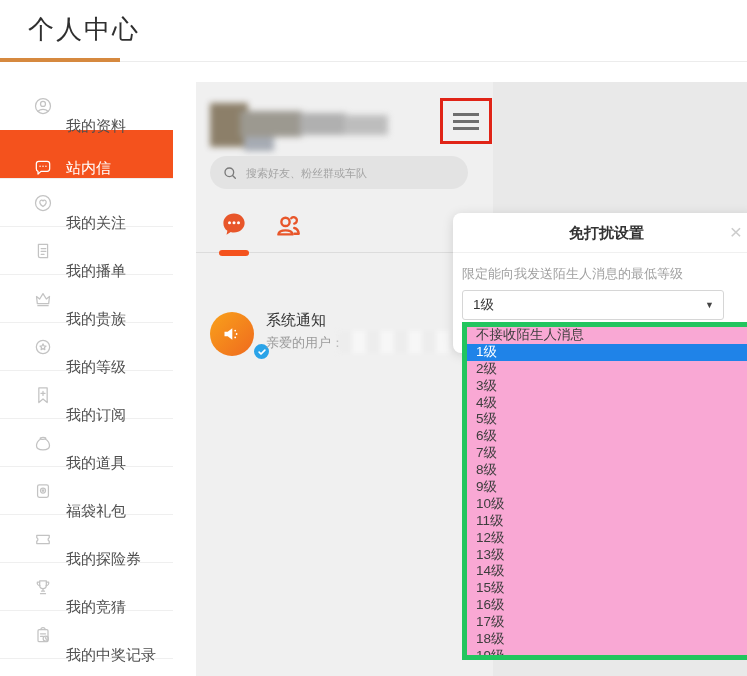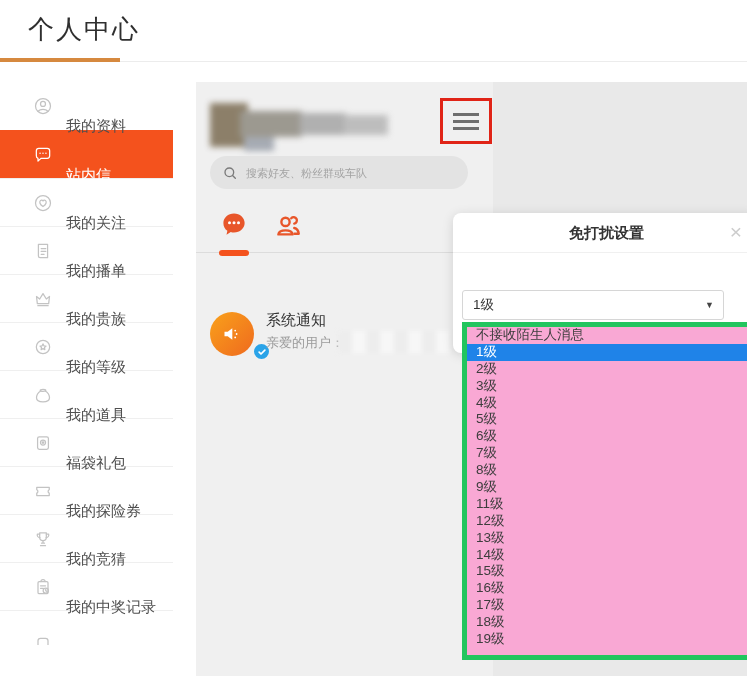--- a/index.html
+++ b/index.html
@@ -15,21 +15,21 @@
     background:var(--c-underline,#d6893f); }
 
   
   .sidebar { position:absolute; left:0; top:82px; width:173px; }
   .side-item { display:flex; align-items:center; height:48px; padding-left:33px; gap:13px;
     border-top:1px solid #efefef; cursor:pointer; }
   .side-item:first-child { border-top:none; }
   .side-item .s-icon { width:20px; height:20px; color:#c3c3c3; flex:none; }
   .side-item .s-icon svg { width:20px; height:20px; display:block; }
   .side-item .s-label { font-size:15px; color:#4f4f4f;margin-top:41px; }
-  .side-item.active { background:var(--c-accent,#f4521d); border-top-color:var(--c-accent,#f4521d); }
+  .side-item.active { background:var(--c-accent,#f4521d); border-top-color:var(--c-accent,#f4521d);align-items:flex-end; }
   .side-item.active .s-icon { color:#fff; }
   .side-item.active .s-label { color:#fff; }
 
   
   .chat-col { position:absolute; left:196px; top:82px; width:297px; height:594px; background:#f0f0f0; }
   .mosaic { position:absolute; left:14px; top:13px; width:180px; height:58px; filter:blur(3px); opacity:.85; }
   .mosaic div { position:absolute; }
   .m1 { left:0; top:8px; width:38px; height:44px; background:#7b6c52; }
   .m2 { left:30px; top:16px; width:62px; height:26px; background:#8e8a80; }
   .m3 { left:90px; top:18px; width:46px; height:22px; background:#a5a5a5; }
@@ -167,20 +167,29 @@
           <svg viewBox="0 0 24 24" fill="none" stroke="currentColor" stroke-width="1.5" stroke-linecap="round" stroke-linejoin="round">
             <circle cx="12" cy="12" r="8"></circle>
             <path d="M12 8.3l1.1 2.3 2.5.3-1.8 1.7.4 2.5-2.2-1.2-2.2 1.2.4-2.5-1.8-1.7 2.5-.3z"></path>
           </svg>
         </span>
         <span class="s-label">我的等级</span>
       </div>
       <div class="side-item">
         <span class="s-icon">
           <svg viewBox="0 0 24 24" fill="none" stroke="currentColor" stroke-width="1.5" stroke-linecap="round" stroke-linejoin="round">
+            <path d="M7 3.5h10V21l-5-4.2L7 21z"></path>
+            <path d="M12 7.5v5M9.5 10h5"></path>
+          </svg>
+        </span>
+        <span class="s-label">我的订阅</span>
+      </div>
+      <div class="side-item">
+        <span class="s-icon">
+          <svg viewBox="0 0 24 24" fill="none" stroke="currentColor" stroke-width="1.5" stroke-linecap="round" stroke-linejoin="round">
             <path d="M9.2 7.2C6.4 9 4.2 12 4.2 15.3c0 3.3 3 4.9 7.8 4.9s7.8-1.6 7.8-4.9c0-3.3-2.2-6.3-5-8.1"></path>
             <path d="M8.6 6.4c0-1.6 6.8-1.6 6.8 0s-6.8 1.6-6.8 0z"></path>
           </svg>
         </span>
         <span class="s-label">我的道具</span>
       </div>
       <div class="side-item">
         <span class="s-icon">
           <svg viewBox="0 0 24 24" fill="none" stroke="currentColor" stroke-width="1.5" stroke-linecap="round" stroke-linejoin="round">
             <rect x="5.5" y="4.5" width="13" height="15" rx="2"></rect>
@@ -299,38 +308,40 @@
       <div class="msg-title">系统通知</div>
       <div class="msg-preview">亲爱的用户：</div>
       <div class="redaction"></div>
     </div>
   </div>
 
   <div class="modal">
     <div class="modal-title">免打扰设置</div>
     <div class="modal-close">×</div>
     <div class="modal-divider"></div>
+    <div class="modal-label">限定能向我发送陌生人消息的最低等级</div>
     <div class="modal-select">
       <span class="select-value">1级</span>
       <span class="select-arrow">▼</span>
     </div>
   </div>
 
   <div class="listbox">
     <div class="options">
         <div class="option">不接收陌生人消息</div>
         <div class="option selected">1级</div>
         <div class="option">2级</div>
         <div class="option">3级</div>
         <div class="option">4级</div>
         <div class="option">5级</div>
         <div class="option">6级</div>
         <div class="option">7级</div>
         <div class="option">8级</div>
         <div class="option">9级</div>
+        <div class="option">10级</div>
         <div class="option">11级</div>
         <div class="option">12级</div>
         <div class="option">13级</div>
         <div class="option">14级</div>
         <div class="option">15级</div>
         <div class="option">16级</div>
         <div class="option">17级</div>
         <div class="option">18级</div>
         <div class="option">19级</div>
       </div>

